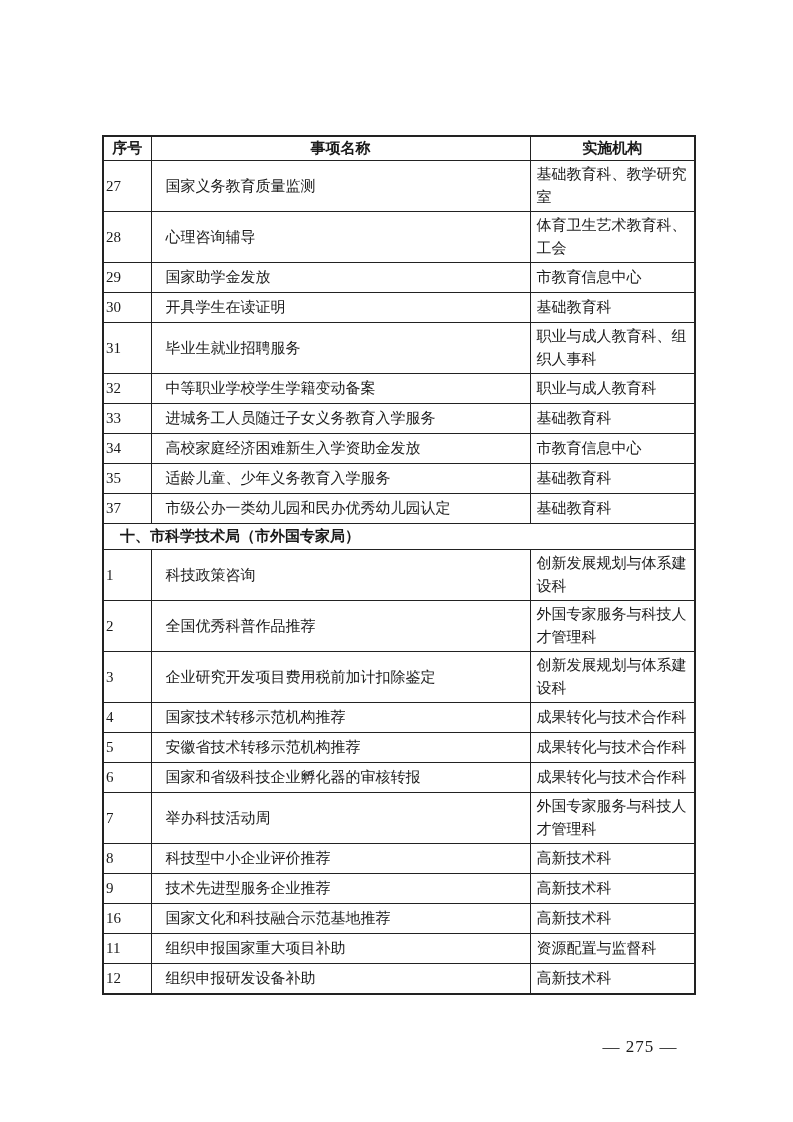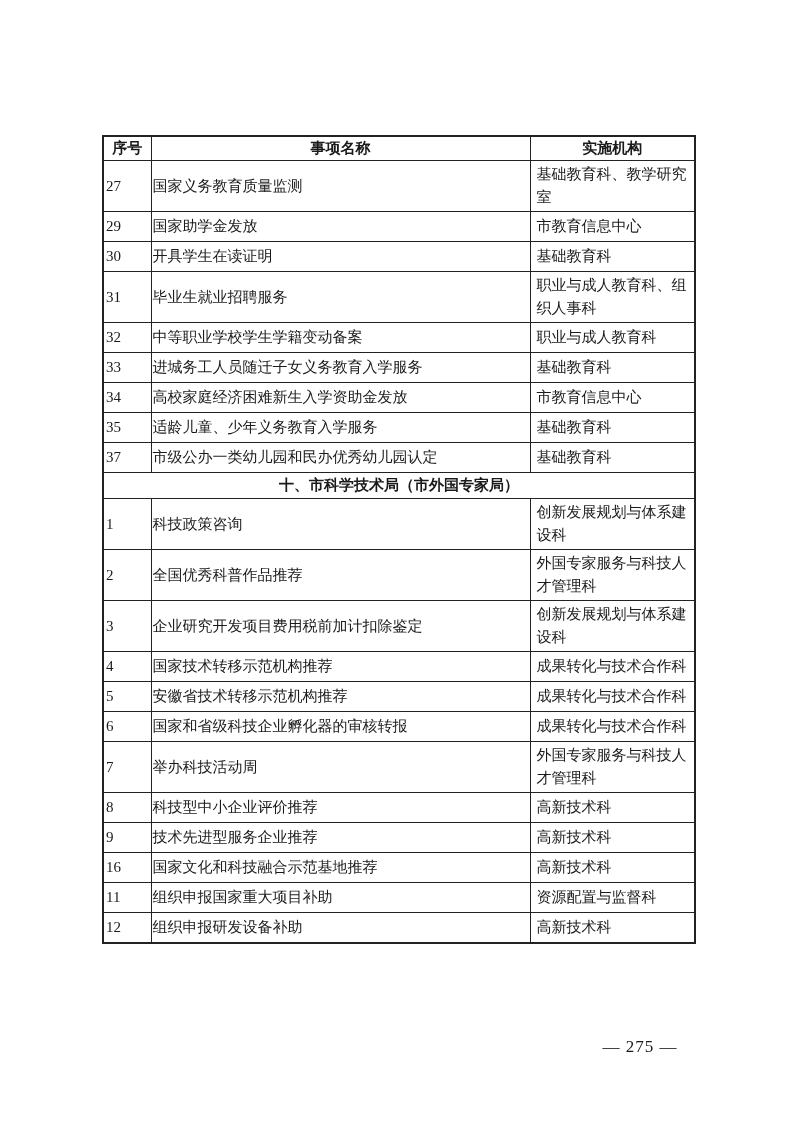--- a/index.html
+++ b/index.html
@@ -42,37 +42,37 @@
   }
   td.c-no {
     font-size: 15px;
     height: 25px;
     padding: 0 2px;
   }
   td.c-name {
     text-align: left;
     font-size: 15px;
     line-height: 23px;
-    padding: 2px 6px 2px 1px;
+    padding: 2px 6px 2px 14px;
     height: 25px;
   }
   td.c-org {
     text-align: left;
     font-size: 15px;
     line-height: 23px;
     padding: 2px 5px 2px 6px;
     height: 25px;
     word-break: break-all;
   }
   td.c-section {
-    text-align: center;
+    text-align: left;
     font-weight: bold;
     font-size: 15px;
     height: 25px;
-    padding: 0 8px;
+    padding: 0 16px;
   }
   .page-number {
     position: absolute;
     left: 585px;
     top: 993px;
     width: 110px;
     text-align: center;
     font-size: 17px;
     letter-spacing: 1px;
     color: #1a1a1a;
@@ -99,20 +99,25 @@
       </tr>
     </thead>
     <tbody>
 
     <tr>
           <td class="c-no">27</td>
           <td class="c-name">国家义务教育质量监测</td>
           <td class="c-org">基础教育科、教学研究室</td>
         </tr>
         <tr>
+          <td class="c-no">28</td>
+          <td class="c-name">心理咨询辅导</td>
+          <td class="c-org">体育卫生艺术教育科、工会</td>
+        </tr>
+        <tr>
           <td class="c-no">29</td>
           <td class="c-name">国家助学金发放</td>
           <td class="c-org">市教育信息中心</td>
         </tr>
         <tr>
           <td class="c-no">30</td>
           <td class="c-name">开具学生在读证明</td>
           <td class="c-org">基础教育科</td>
         </tr>
         <tr>

